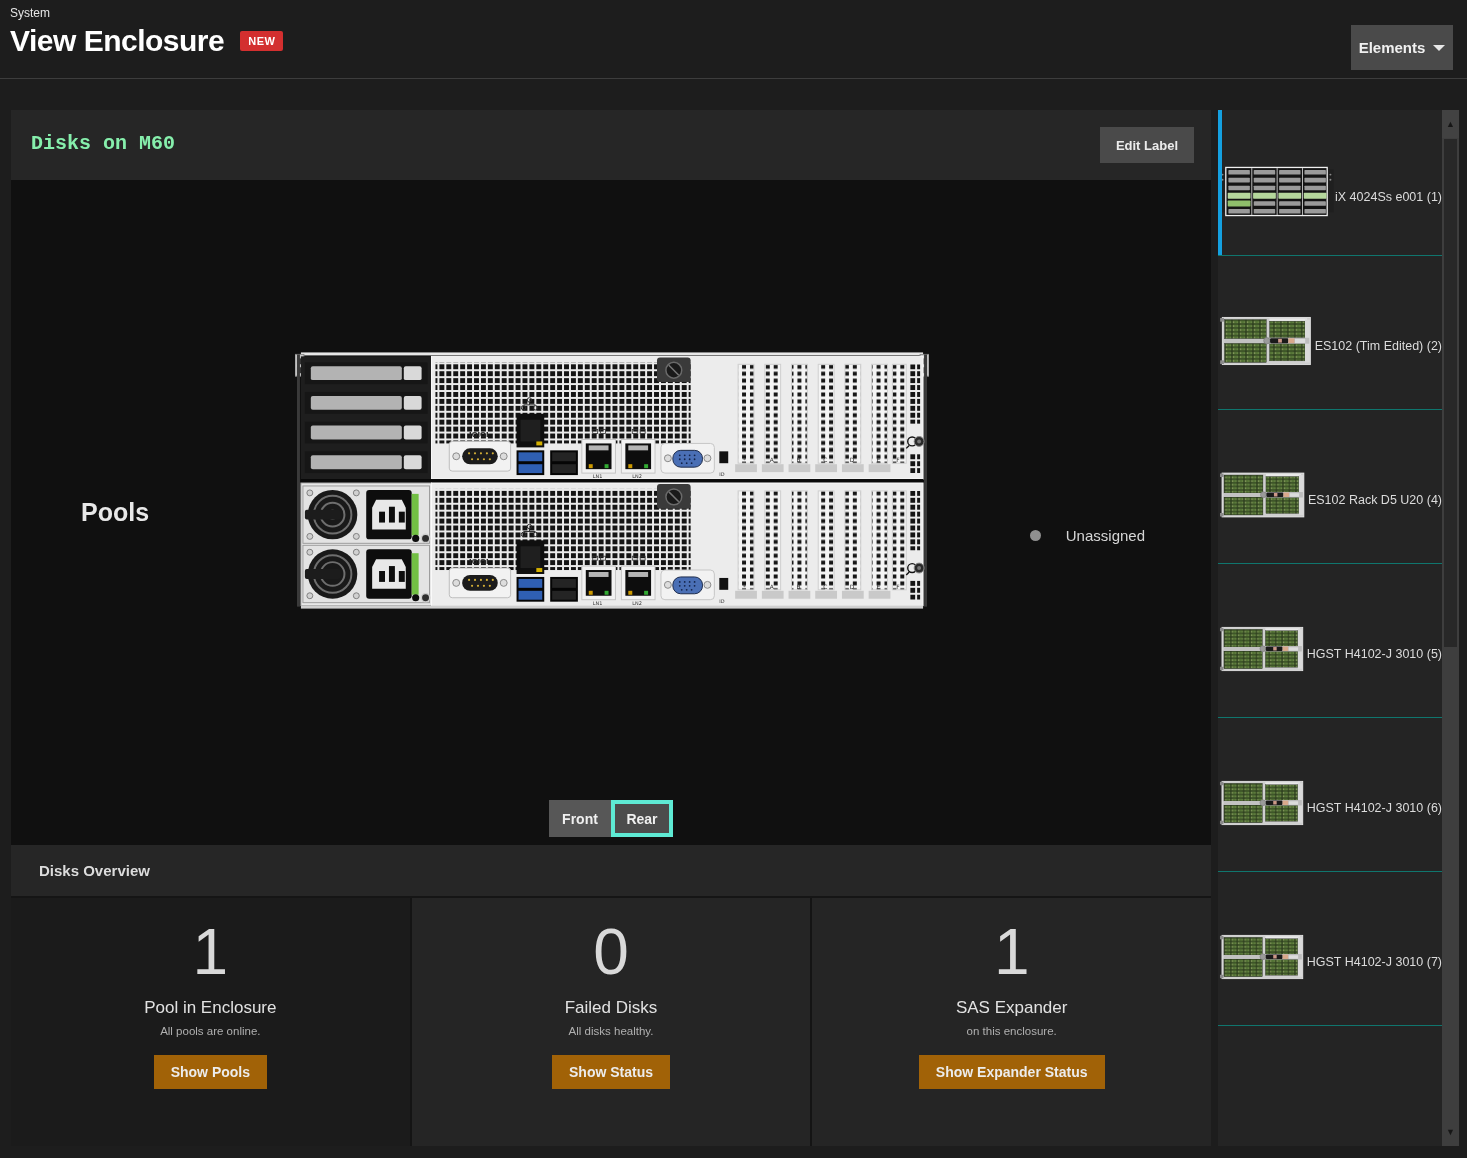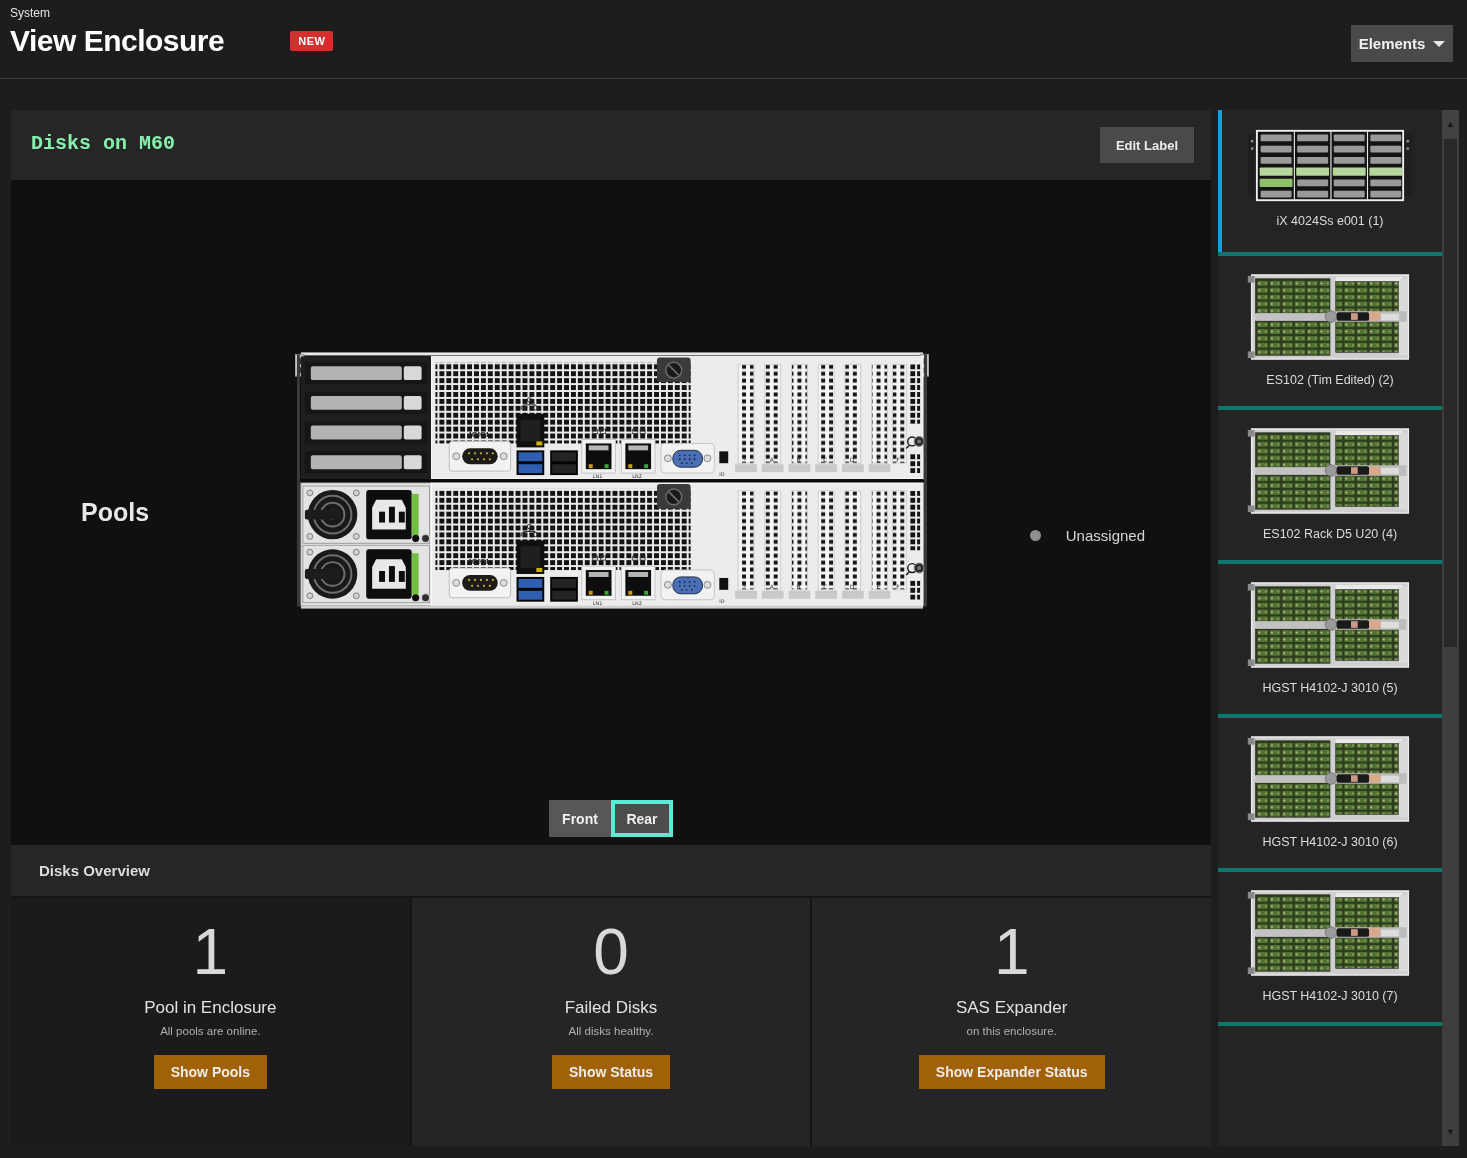--- a/index.html
+++ b/index.html
@@ -7,25 +7,25 @@
   body {
     position:relative;
     background:#1d1d1d;
     font-family:"Liberation Sans", sans-serif;
     color:#e0e0e0;
   }
   
   .page-header { position:absolute; left:0; top:0; width:1467px; height:79px;
     border-bottom:1px solid #3d3d3d; }
   .breadcrumb { position:absolute; left:10px; top:6px; font-size:12px; color:#e6e6e6; }
-  .title-row { position:absolute; left:10px; top:24px; display:flex; align-items:center; gap:26px; }
+  .title-row { position:absolute; left:10px; top:24px; display:flex; align-items:center; gap:16px; }
   .page-title { font-size:30px; font-weight:bold; letter-spacing:-0.5px; color:#fff; }
   .badge-new { background:#d32f2f; color:#fff; font-size:11px; font-weight:bold;
-    padding:4px 8px; border-radius:2px; letter-spacing:0.5px;margin-left:40px; }
-  .elements-btn { position:absolute; right:14px; top:25px; height:37px; min-width:102px;
+    padding:4px 8px; border-radius:2px; letter-spacing:0.5px; }
+  .elements-btn { position:absolute; right:14px; top:25px; height:45px; min-width:102px;
     background:#4a4a4a; color:#f0f0f0; font-size:15px; font-weight:bold;
     border:none; display:flex; align-items:center; justify-content:center; gap:8px; cursor:pointer; }
   .caret-down { width:0; height:0; border-left:6px solid transparent; border-right:6px solid transparent;
     border-top:6px solid #e8e8e8; display:inline-block; }
   
   .main-panel { position:absolute; left:11px; top:110px; width:1200px; height:1036px; background:#262626; }
   .panel-header { position:relative; height:70px; background:#262626; }
   .panel-title { position:absolute; left:20px; top:22px; font-size:20px; font-weight:bold; color:#86efac;font-family:Liberation Mono, monospace; }
   .edit-label-btn { position:absolute; right:17px; top:17px; height:36px; padding:0 16px;
     background:#4a4a4a; color:#ececec; font-size:13px; font-weight:bold; border:none; cursor:pointer; }
@@ -49,22 +49,22 @@
   .stat-value { margin-top:22px; font-size:64px; font-weight:100; color:#d9d9d9; line-height:1; }
   .stat-label { margin-top:14px; font-size:17px; color:#e2e2e2; }
   .stat-sub { margin-top:7px; font-size:11.5px; color:#b0b0b0; }
   .stat-btn { margin-top:18px; height:34px; padding:0 17px; background:#a16207;
     color:#ececec; font-size:14px; font-weight:bold; border:none; cursor:pointer; }
   
   .sidebar { position:absolute; left:1218px; top:110px; width:241px; height:1036px;
     background:#242424; overflow:hidden; }
   .sidebar-items { position:absolute; left:0; top:0; width:224px; }
   .enclosure-item { position:relative; height:154px; width:224px;
-    display:flex; flex-direction:column; align-items:center; padding-top:16px;
-    border-bottom:4px solid #0f766e; cursor:pointer; }
+    display:flex; flex-direction:row; align-items:center; padding-top:16px;
+    border-bottom:1px solid #0f766e; cursor:pointer; }
   .enclosure-item:first-child { height:146px; padding-top:18px; }
   .sel-bar { display:none; position:absolute; left:0; top:0; bottom:0; width:4px; background:#14a0e0; }
   .enclosure-item.selected .sel-bar { display:block; }
   svg.thumb { width:172px; height:90px; }
   svg.thumb.front { height:75px; }
   .enc-label { margin-top:11px; font-size:12.5px; color:#dcdcdc; white-space:nowrap; }
   
   .scrollbar { position:absolute; right:0; top:0; width:17px; height:1036px; background:#3e3e3e; }
   .scroll-btn { position:absolute; left:0; width:17px; height:28px; background:#424242;
     display:flex; align-items:center; justify-content:center; font-size:9px; color:#161616; cursor:pointer; }

